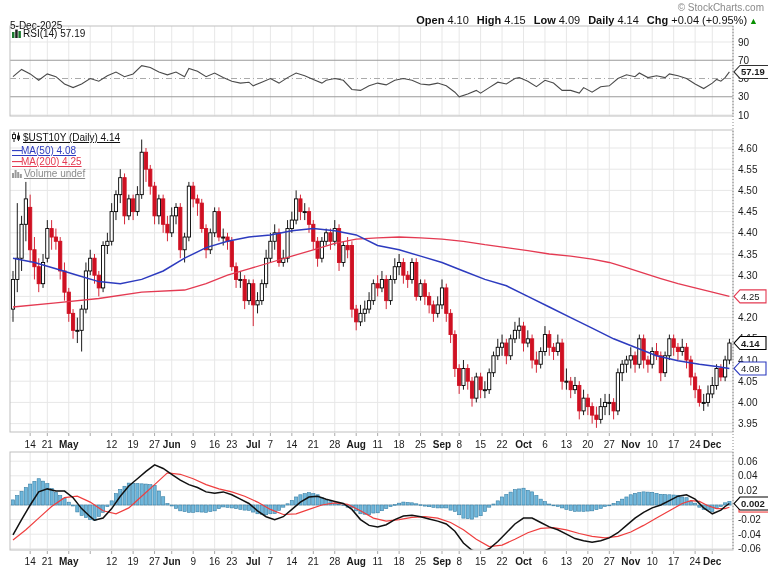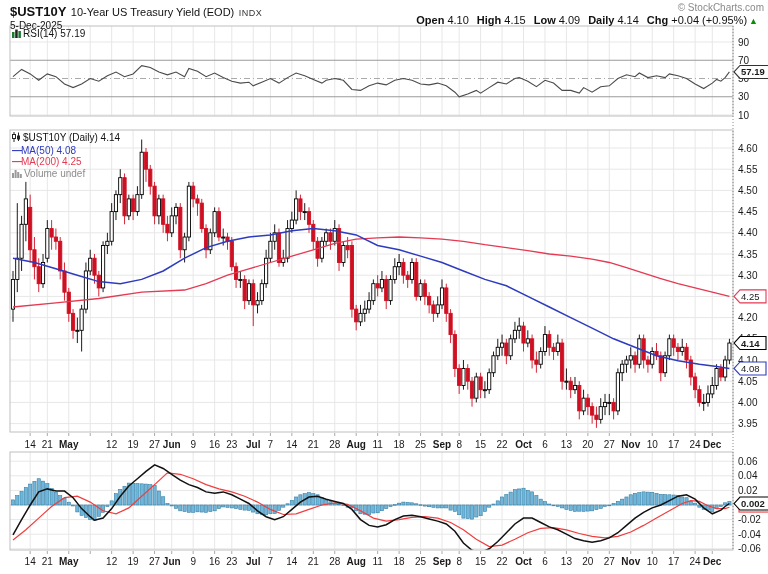--- a/index.html
+++ b/index.html
@@ -13,21 +13,21 @@
   .hdr-date{position:absolute;left:10px;top:20px;font-size:10px;}
   .copyright{position:absolute;right:4px;top:2px;font-size:10px;color:#8a8a8a;padding-left:38px;}
   .quote{position:absolute;right:10px;top:14px;font-size:11px;white-space:nowrap;}
   .ql{font-weight:bold;margin-left:8px;}
   .qv{margin-left:3px;}
   .up-arrow{color:#089000;font-size:9px;margin-left:2px;}
   .legend{position:absolute;font-size:10px;line-height:11.5px;white-space:nowrap;z-index:3;}
   .lg-rsi{left:12px;top:28px;}
   .lg-main{left:12px;top:132px;}
   .lg-macd{left:12px;top:454px;}
-  .lg-line{display:block;}
+  .lg-line{display:block;text-decoration:underline;}
   .dash{font-weight:bold;letter-spacing:-1px;}
   .ico{display:inline-block;vertical-align:-1px;margin-right:2px;}
 </style>
 </head>
 <body>
 
 <div id="stage">
 
   <svg id="plot-svg" width="768" height="574">
       <defs>
@@ -867,25 +867,20 @@
         <text x="741" y="299.89999999999986" font-size="9.5" fill="#1a1a1a" font-family="&quot;Liberation Sans&quot;,sans-serif" font-weight="normal">4.25</text>
         <path d="M734,343.03999999999996 L740,336.53999999999996 L766,336.53999999999996 L766,349.53999999999996 L740,349.53999999999996 Z" fill="#fff" stroke="#000" stroke-width="1.1"></path>
         <text x="741" y="346.53999999999996" font-size="9.5" fill="#1a1a1a" font-family="&quot;Liberation Sans&quot;,sans-serif" font-weight="bold">4.14</text>
         <path d="M734,368.4799999999998 L740,361.9799999999998 L766,361.9799999999998 L766,374.9799999999998 L740,374.9799999999998 Z" fill="#fff" stroke="#2d3bbf" stroke-width="1.1"></path>
         <text x="741" y="371.9799999999998" font-size="9.5" fill="#1a1a1a" font-family="&quot;Liberation Sans&quot;,sans-serif" font-weight="normal">4.08</text>
         <path d="M734,503.54 L740,497.04 L771,497.04 L771,510.04 L740,510.04 Z" fill="#fff" stroke="#000" stroke-width="1.1"></path>
         <text x="741" y="507.04" font-size="9.5" fill="#1a1a1a" font-family="&quot;Liberation Sans&quot;,sans-serif" font-weight="bold">0.002</text>
       </g>
     </svg>
 
-  <div class="hdr-row1">
-    <span class="sym">$UST10Y</span>
-    <span class="ttl">10-Year US Treasury Yield (EOD)</span>
-    <span class="exch">INDX</span>
-  </div>
   <div class="hdr-date">5-Dec-2025</div>
   <div class="copyright">© StockCharts.com</div>
 
   <div class="quote">
     <span class="ql" style="margin-left:0">Open</span><span class="qv">4.10</span><span class="ql">High</span><span class="qv">4.15</span><span class="ql">Low</span><span class="qv">4.09</span><span class="ql">Daily</span><span class="qv">4.14</span><span class="ql">Chg</span><span class="qv">+0.04 (+0.95%)</span><span class="up-arrow">▲</span>
   </div>
 
   <div class="legend lg-rsi">
     <span class="ico"><svg width="9" height="9">
           <rect x="0" y="3" width="2.5" height="6" fill="#1a7a2e"></rect>

